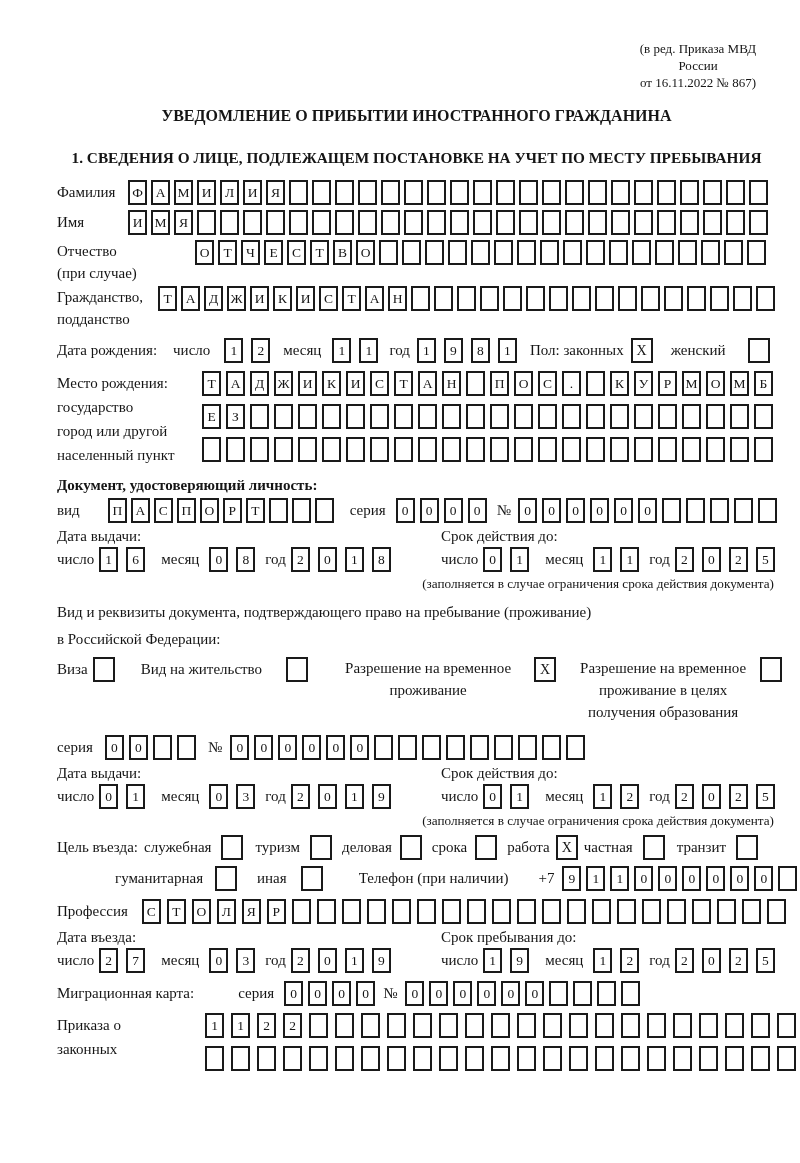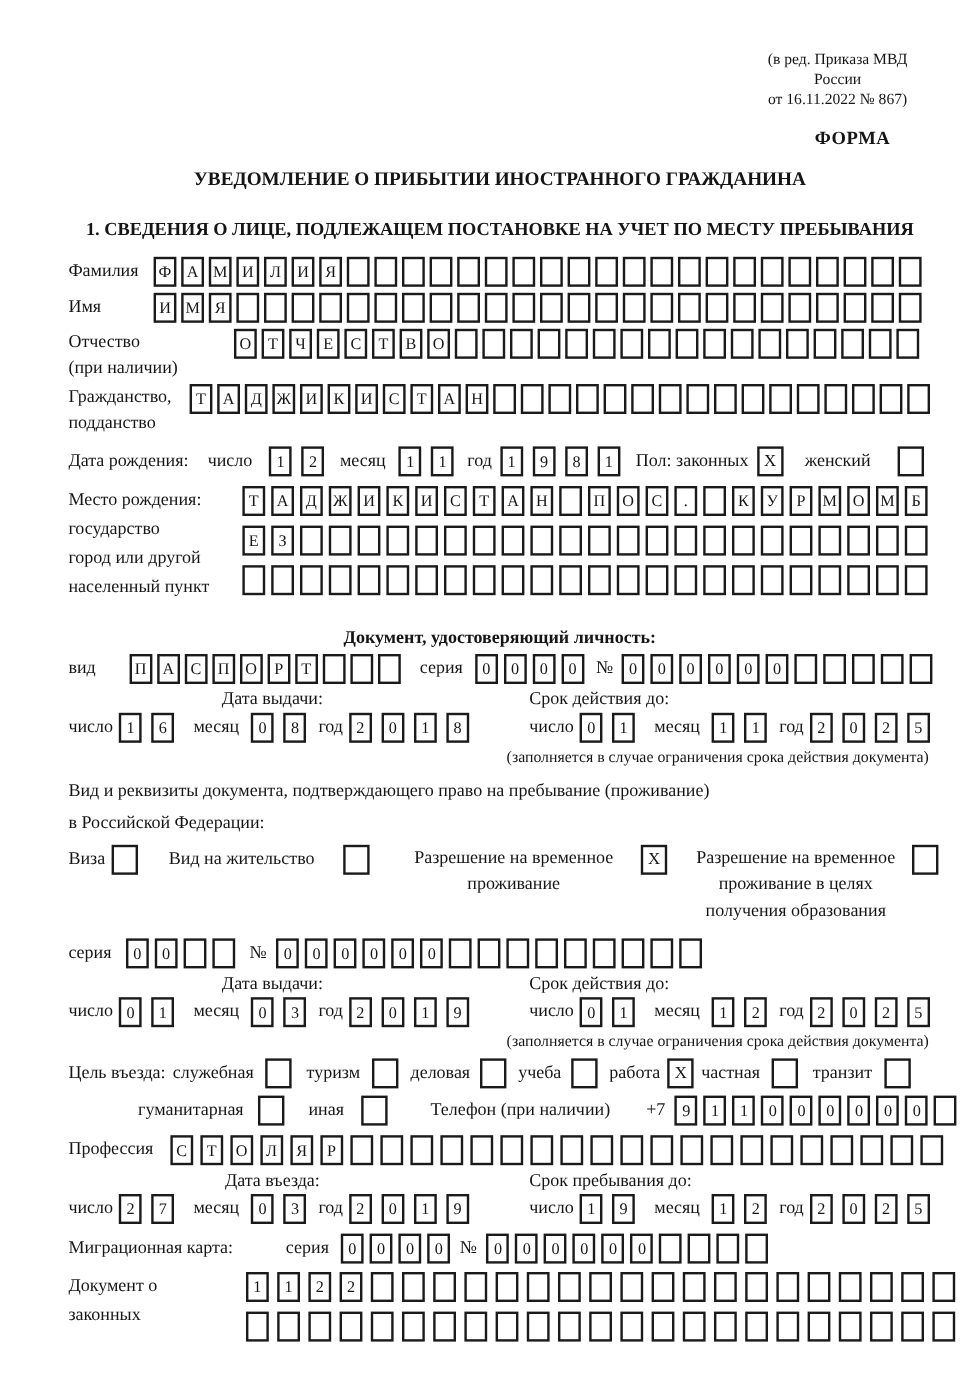--- a/index.html
+++ b/index.html
@@ -30,41 +30,40 @@
   .cell {
     width:19px; height:25px; border:2px solid #1a1a1a; background:#fff;
     display:flex; align-items:center; justify-content:center;
     font-size:13.5px; flex:none;
   }
   .cb {
     width:22px; height:25px; border:2px solid #1a1a1a; background:#fff;
     display:flex; align-items:center; justify-content:center;
     font-size:14px; flex:none;
   }
-  .center-bold { text-align:center; font-weight:bold; margin-top:23px; font-size:15px; }
+  .center-bold { text-align:left; font-weight:bold; margin-top:10px; font-size:15px; }
   .opt-label { text-align:center; line-height:22px; flex:none; }
 
   .dhead { display:flex; margin-top:5px; }
-  .dh-left  { width:340px; text-align:center; flex:none; }
+  .dh-left  { width:340px; flex:none; }
   .dh-right { width:340px; margin-left:44px; flex:none; }
   .dfields { display:flex; margin-top:2px; align-items:flex-start; }
   .dgroup { display:flex; align-items:flex-start; flex:none; }
   .note { font-size:13.2px; line-height:17px; }
   .note-right { text-align:right; margin-top:3px; padding-right:2px; }
 </style>
 </head>
 <body>
 
 <div class="page">
 
   <div class="amendment">
     <div>(в ред. Приказа МВД России</div>
     <div>от 16.11.2022 № 867)</div>
   </div>
-  <div class="forma">ФОРМА</div>
 
   <div class="title">
     <div>УВЕДОМЛЕНИЕ О ПРИБЫТИИ ИНОСТРАННОГО ГРАЖДАНИНА</div>
   </div>
 
   <div class="sec-heading">1. СВЕДЕНИЯ О ЛИЦЕ, ПОДЛЕЖАЩЕМ ПОСТАНОВКЕ НА УЧЕТ ПО МЕСТУ ПРЕБЫВАНИЯ</div>
 
   <div class="frow" style="margin-top:13px">
     <div class="lbl" style="width:71px">Фамилия</div>
     <div class="cells">
@@ -129,21 +128,21 @@
         <span class="cell"></span>
         <span class="cell"></span>
         <span class="cell"></span>
         <span class="cell"></span>
       </div>
   </div>
 
   <div class="frow" style="margin-top:5px">
     <div style="width:138px;flex:none">
       <div class="lbl2">Отчество</div>
-      <div class="lbl2">(при наличии)</div>
+      <div class="lbl2">(при случае)</div>
     </div>
     <div class="cells">
         <span class="cell">О</span>
         <span class="cell">Т</span>
         <span class="cell">Ч</span>
         <span class="cell">Е</span>
         <span class="cell">С</span>
         <span class="cell">Т</span>
         <span class="cell">В</span>
         <span class="cell">О</span>
@@ -491,21 +490,21 @@
   <div class="note note-right">(заполняется в случае ограничения срока действия документа)</div>
 
   <div class="frow" style="margin-top:6px">
     <span class="lbl">Цель въезда:</span>
     <span class="lbl" style="margin-left:6px">служебная</span>
     <span class="cb" style="margin-left:10px"></span>
     <span class="lbl" style="margin-left:12px">туризм</span>
     <span class="cb" style="margin-left:10px"></span>
     <span class="lbl" style="margin-left:10px">деловая</span>
     <span class="cb" style="margin-left:8px"></span>
-    <span class="lbl" style="margin-left:10px">учеба</span>
+    <span class="lbl" style="margin-left:10px">срока</span>
     <span class="cb" style="margin-left:8px"></span>
     <span class="lbl" style="margin-left:10px">работа</span>
     <span class="cb" style="margin-left:6px">X</span>
     <span class="lbl" style="margin-left:6px">частная</span>
     <span class="cb" style="margin-left:10px"></span>
     <span class="lbl" style="margin-left:12px">транзит</span>
     <span class="cb" style="margin-left:10px"></span>
   </div>
 
   <div class="frow" style="margin-top:6px;padding-left:58px">
@@ -625,21 +624,21 @@
         <span class="cell">0</span>
         <span class="cell"></span>
         <span class="cell"></span>
         <span class="cell"></span>
         <span class="cell"></span>
       </span>
   </div>
 
   <div class="frow" style="margin-top:7px">
     <div style="width:148px;flex:none">
-      <div class="lbl3">Документ о</div>
+      <div class="lbl3">Приказа о</div>
       <div class="lbl3">законных</div>
 
     </div>
     <div>
       <div class="cells g7">
           <span class="cell">1</span>
           <span class="cell">1</span>
           <span class="cell">2</span>
           <span class="cell">2</span>
           <span class="cell"></span>

